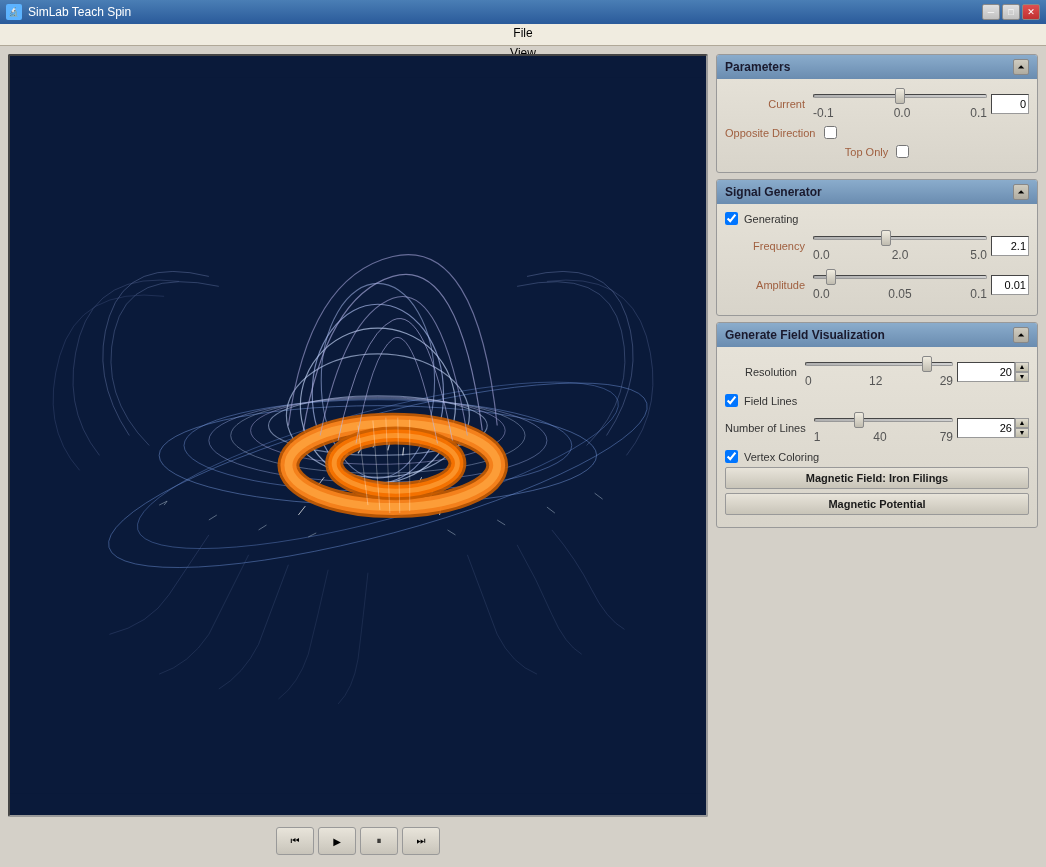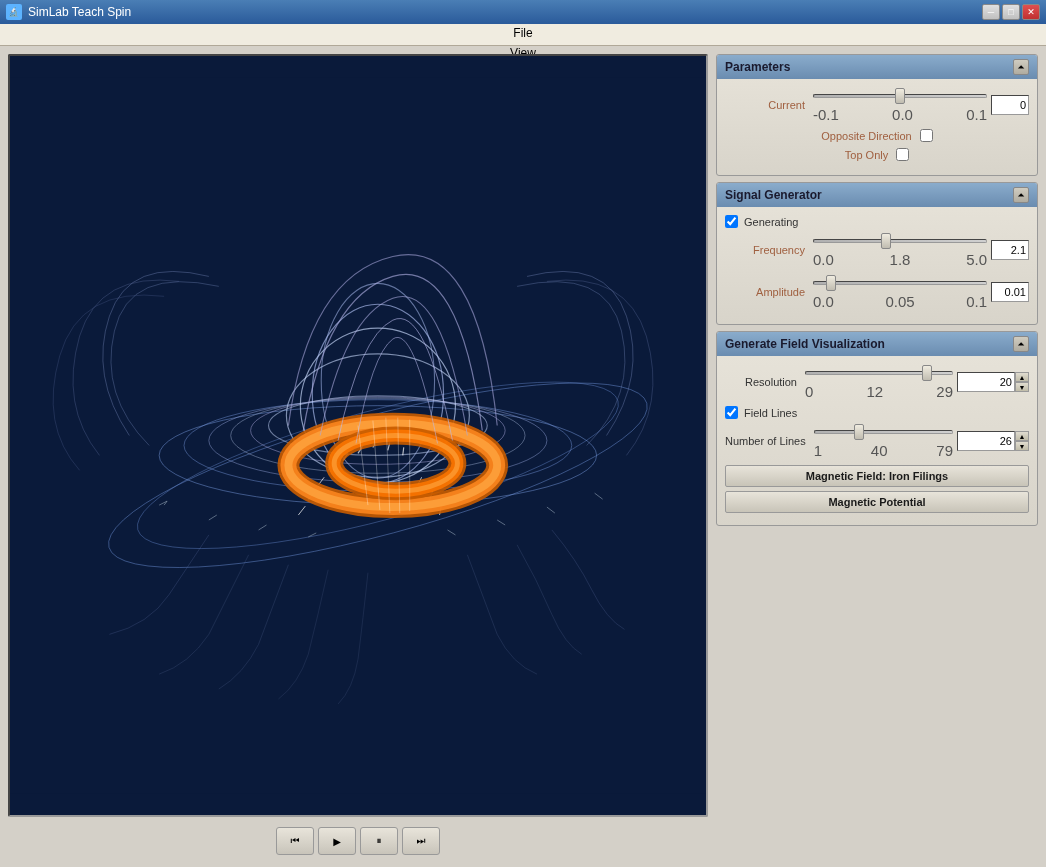--- a/index.html
+++ b/index.html
@@ -214,21 +214,21 @@
       background: linear-gradient(to bottom, #f0ece0, #c0bcb0);
       border: 1px solid #888;
       border-radius: 2px;
       top: 50%;
       transform: translateY(-50%);
       cursor: pointer;
     }
     .slider-labels {
       display: flex;
       justify-content: space-between;
-      font-size: 15px;
+      font-size: 12px;
       color: #555;
       margin-top: 1px;
     }
 
     
     .num-input {
       width: 38px;
       height: 20px;
       border: 1px inset #999;
       background: white;
@@ -457,21 +457,21 @@
             </div>
             <div class="slider-labels">
               <span>-0.1</span>
               <span>0.0</span>
               <span>0.1</span>
             </div>
           </div>
           <input type="text" class="num-input" value="0" style="">
         </div>
 
-        <div class="form-row" style="justify-content: center; gap: 8px;">
+        <div class="form-row" style="justify-content: flex-start; gap: 8px;">
           <span class="checkbox-label">Opposite Direction</span>
           <input type="checkbox" style="">
         </div>
 
         <div class="form-row" style="justify-content: center; gap: 8px;">
           <span class="checkbox-label">Top Only</span>
           <input type="checkbox" style="">
         </div>
 
       </div>
@@ -492,21 +492,21 @@
         <div class="form-row">
           <span class="form-label">Frequency</span>
           <div class="slider-container">
             <div class="slider-track">
               <div class="slider-bg">
                 <div class="slider-thumb" style="left: calc(42% - 5px);"></div>
               </div>
             </div>
             <div class="slider-labels">
               <span>0.0</span>
-              <span>1.8</span>
+              <span>2.0</span>
               <span>5.0</span>
             </div>
           </div>
           <input type="text" class="num-input" value="2.1" style="">
         </div>
 
         <div class="form-row">
           <span class="form-label">Amplitude</span>
           <div class="slider-container">
             <div class="slider-track">
@@ -583,20 +583,24 @@
           <div class="spinbox-container">
             <input type="text" class="spinbox-input" value="26" style="">
             <div class="spinbox-btns">
               <div class="spinbox-btn">▲</div>
               <div class="spinbox-btn">▼</div>
             </div>
           </div>
         </div>
 
         
+        <div class="checkbox-row">
+          <input type="checkbox" checked="" style="">
+          <span class="checkbox-label-dark">Vertex Coloring</span>
+        </div>
 
         
         <button class="action-btn">Magnetic Field:  Iron Filings</button>
         <button class="action-btn">Magnetic Potential</button>
 
       </div>
     </div>
 
   </div>
 </div>

